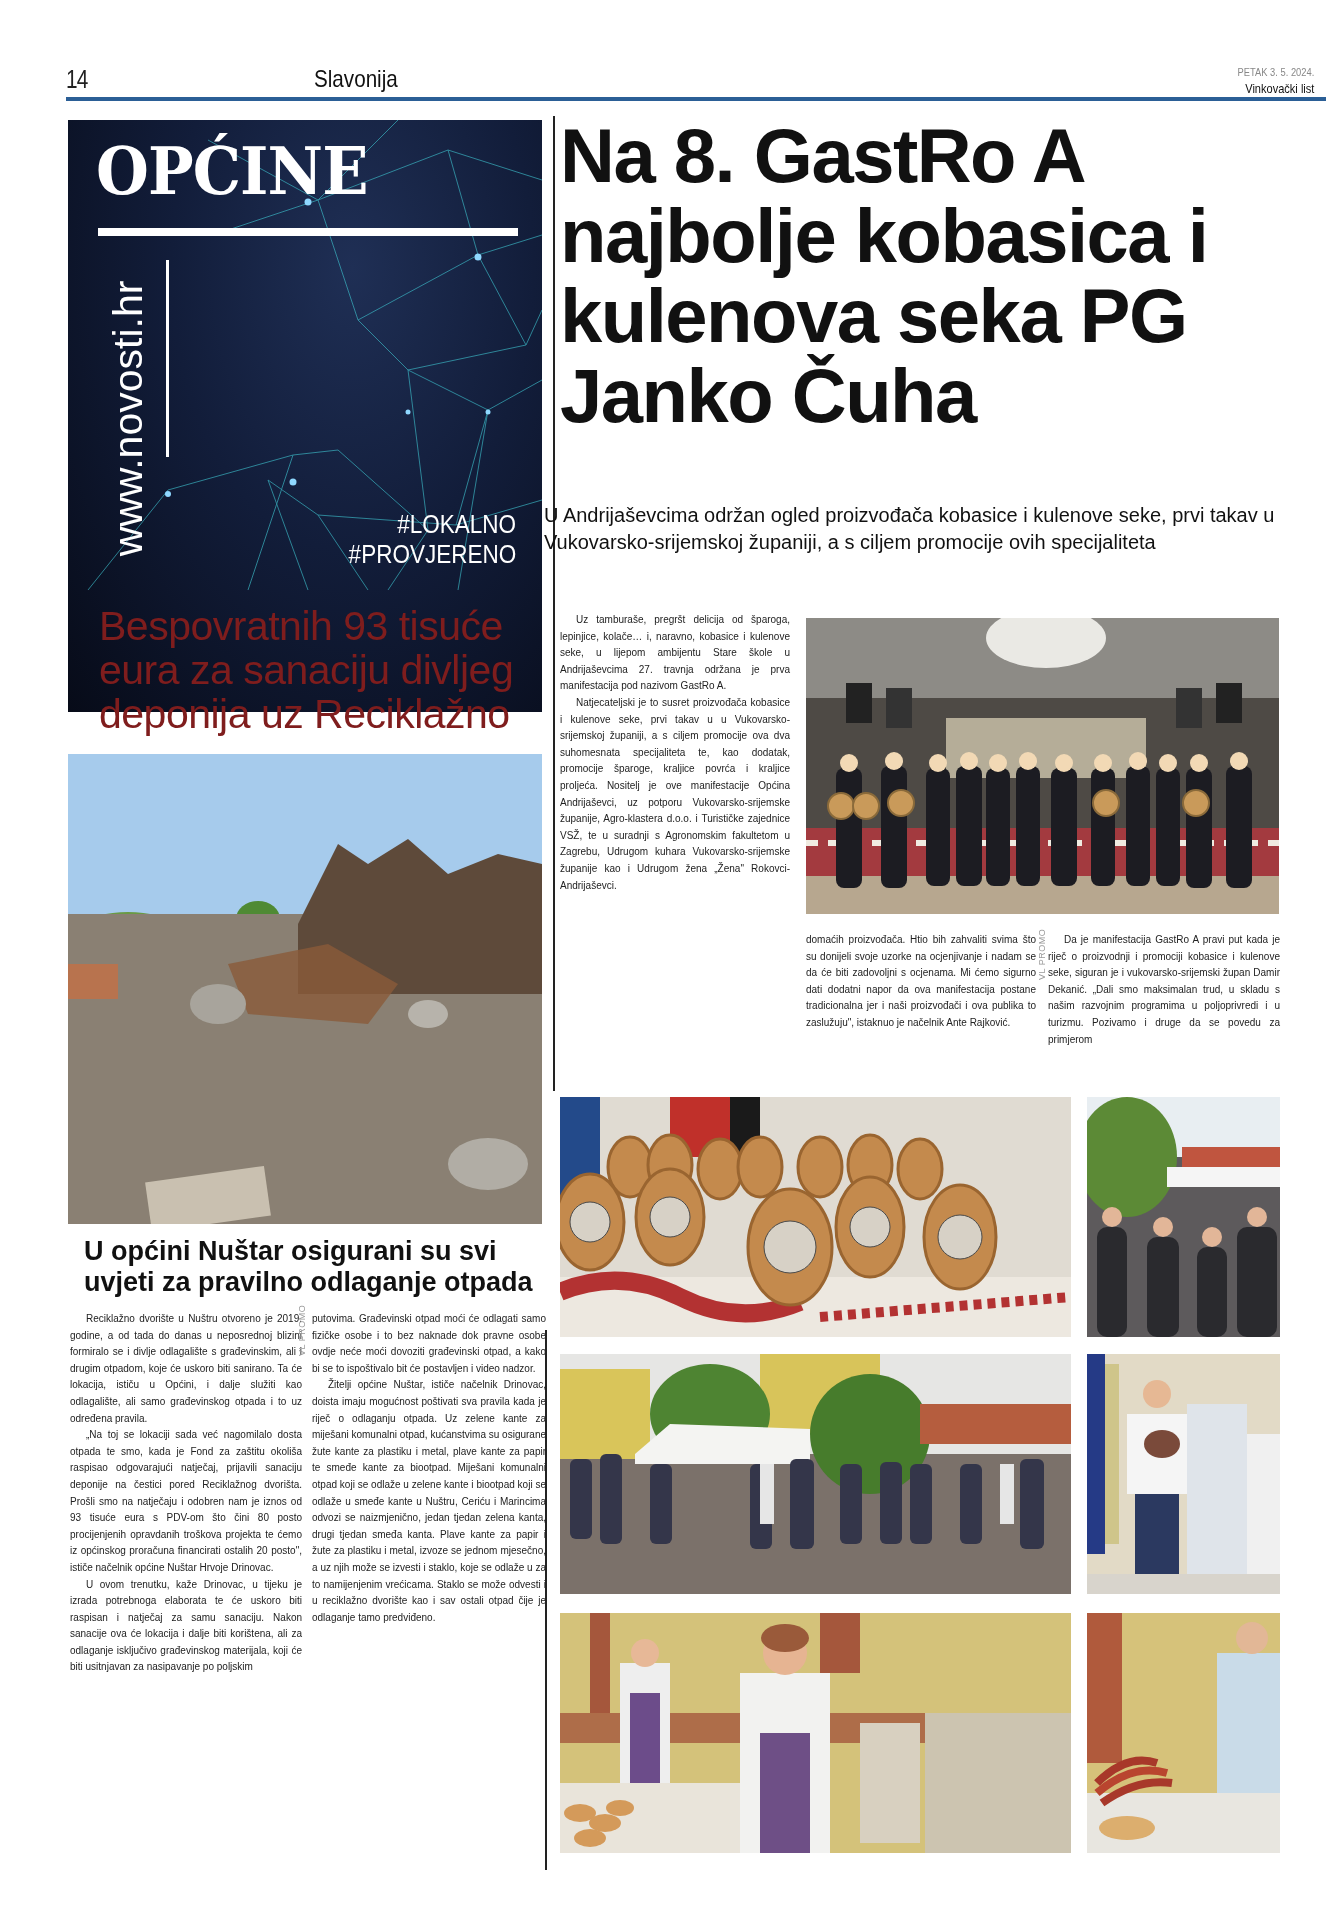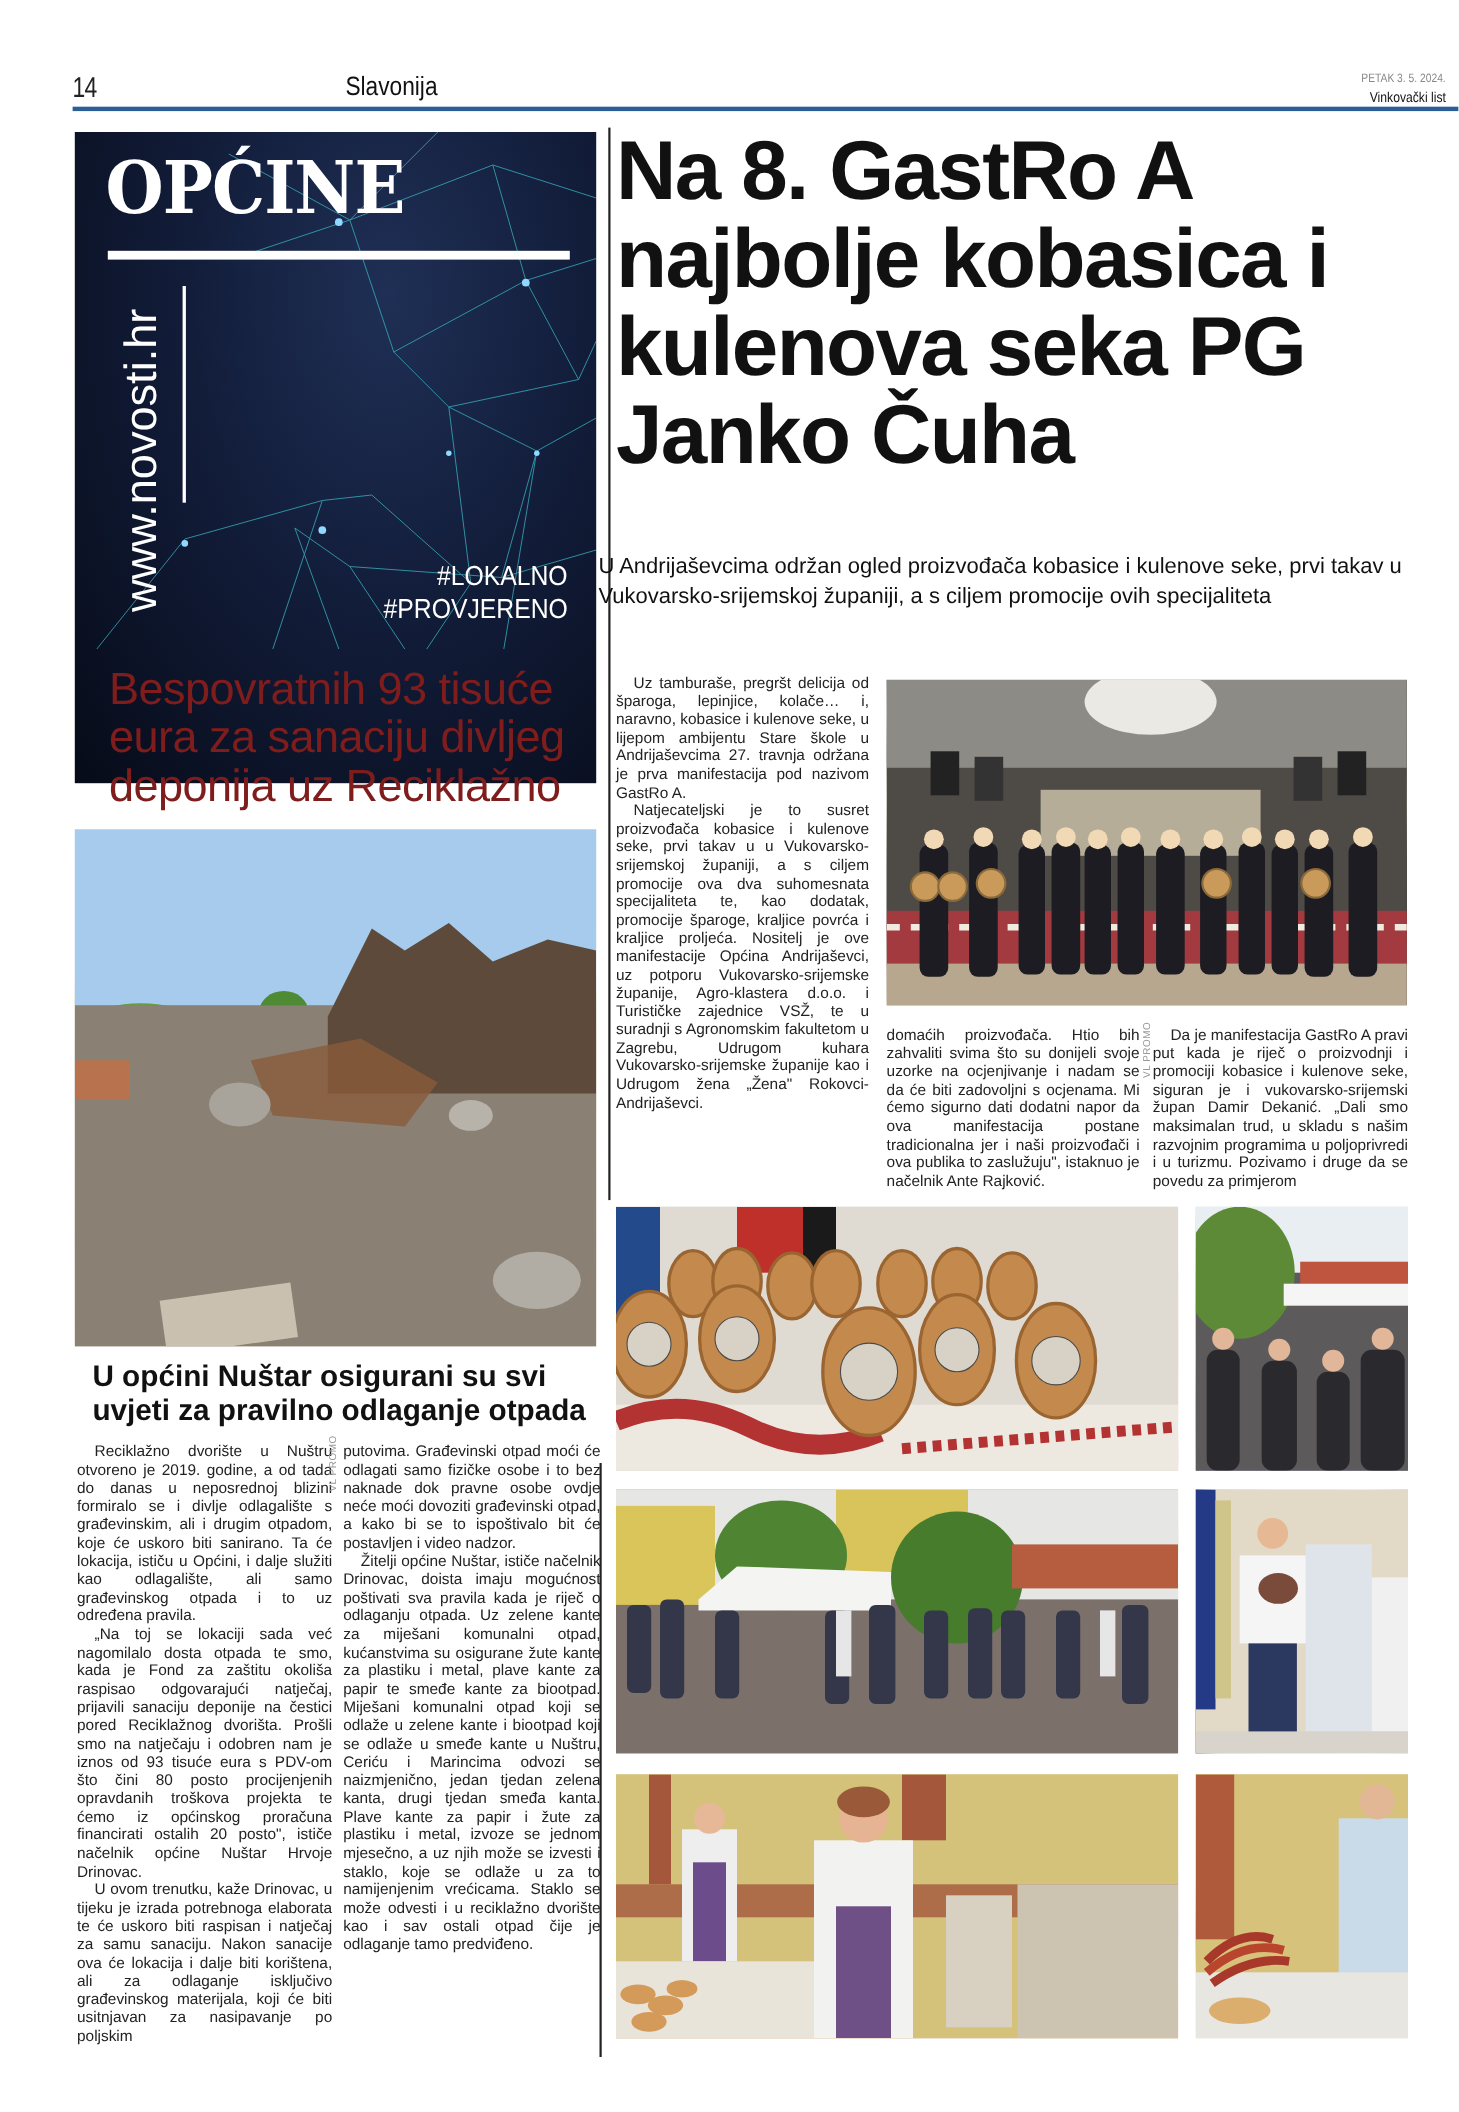--- a/index.html
+++ b/index.html
@@ -28,21 +28,21 @@
   .ad-url-wrap { position: absolute; left: -100px; top: 135px; width: 300px; height: 320px; }
   .ad-tag { position: absolute; right: 26px; font-size: 25px; color: #fff; text-align: right; transform: scaleX(0.9); transform-origin: right; }
   .ad-tag1 { top: 390px; }
   .ad-tag2 { top: 420px; }
 
   
   .left-headline { position: absolute; left: 68px; top: 604px; width: 480px; font-size: 41px; font-weight: normal; line-height: 44px; color: #7f1d1d; letter-spacing: -0.5px; margin-left: 31px; }
   .left-photo { position: absolute; left: 68px; top: 754px; width: 474px; height: 470px; overflow: hidden;
     background: linear-gradient(180deg, #9cc6ea 0%, #a9cdee 28%, #8a9e6a 34%, #7f7566 42%, #8d8577 60%, #7d7468 80%, #9b9386 100%); }
   .left-subhead { position: absolute; left: 68px; top: 1236px; width: 480px; font-size: 27px; line-height: 31px; color: #111; margin-left: 16px; }
-  .body-col { position: absolute; font-size: 14px; line-height: 16.6px; text-align: justify; color: #222; hyphens: manual; }
+  .body-col { position: absolute; font-size: 10px; line-height: 16.6px; text-align: justify; color: #222; hyphens: manual; }
   .body-col p { text-indent: 16px; }
   .lcol1 { left: 70px; top: 1311px; width: 232px; }
   .lcol2 { left: 312px; top: 1311px; width: 234px; }
   .promo-vert { position: absolute; font-size: 9px; color: #999; transform: rotate(-90deg); transform-origin: left top; white-space: nowrap; letter-spacing: 0.5px; }
   .promo-left { left: 297px; top: 1356px; }
   .promo-right { left: 1037px; top: 980px; }
   .right-frame-l { position: absolute; left: 545px; top: 1330px; width: 2px; height: 540px; background: #222; }
 
   
   .main-headline { position: absolute; left: 560px; top: 116px; width: 760px; font-size: 76px; font-weight: bold; line-height: 80px; letter-spacing: -1.5px; color: #111; }

